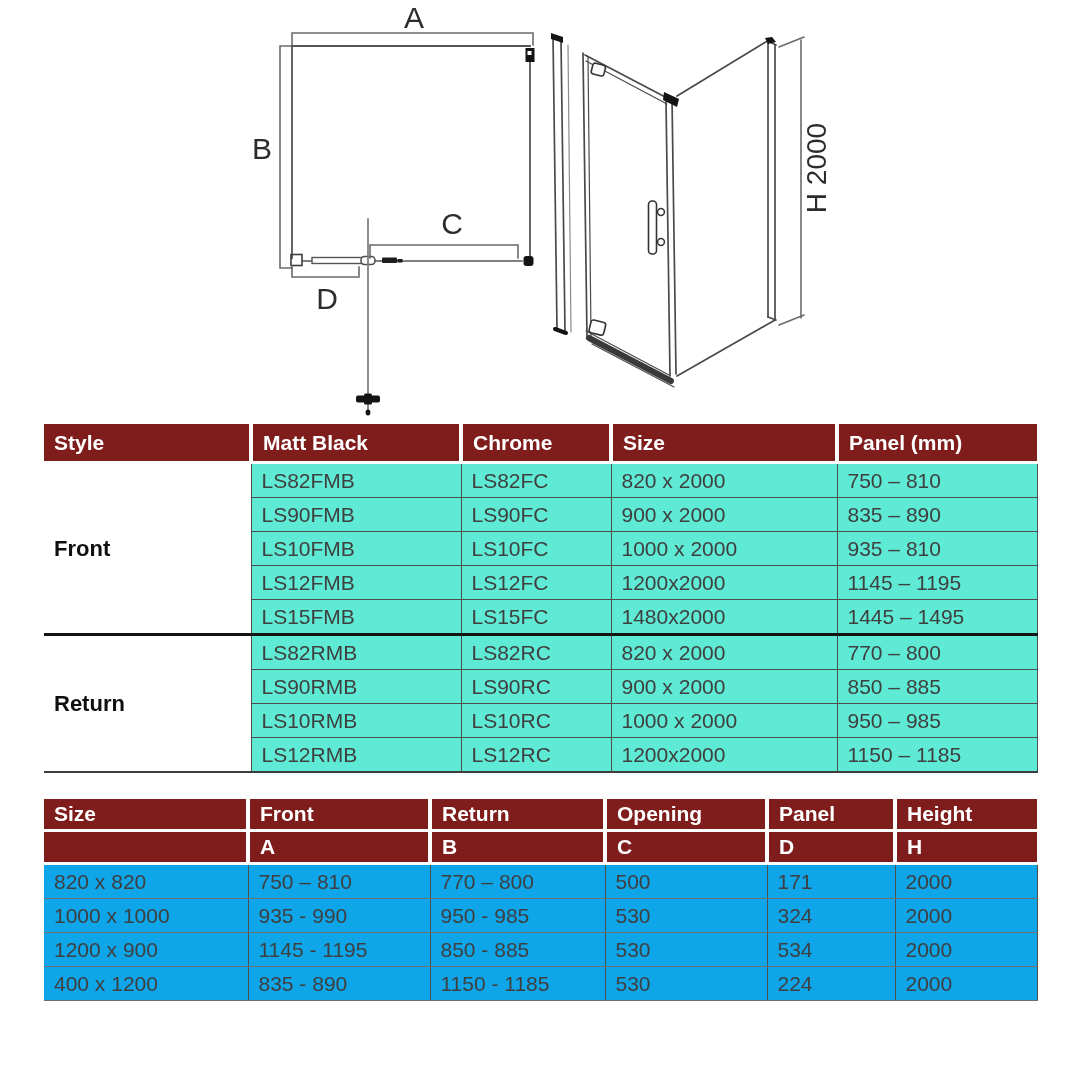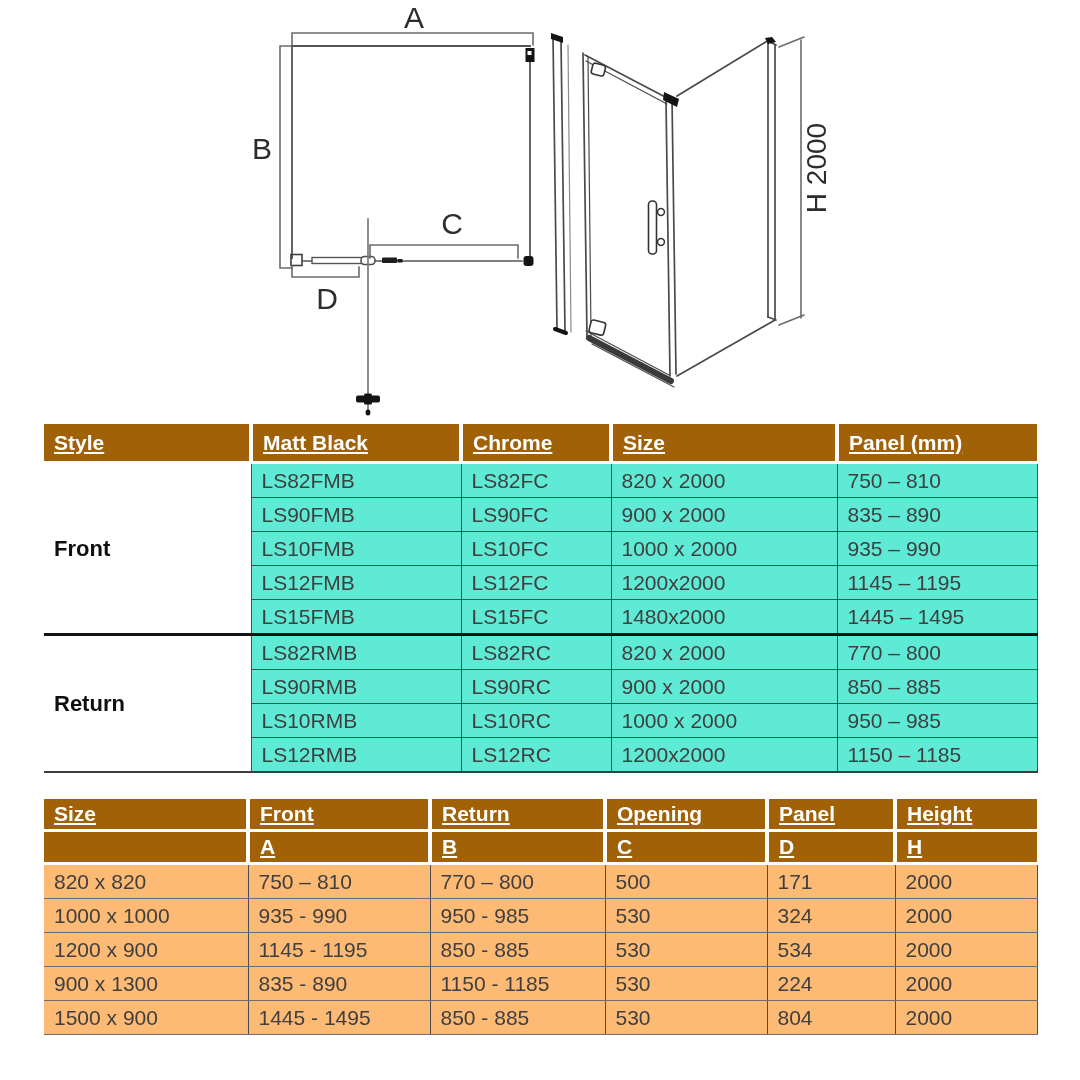--- a/index.html
+++ b/index.html
@@ -9,44 +9,44 @@
     font-family:"Liberation Sans", sans-serif;
   }
   #drawing { position:absolute; left:0; top:0; }
 
   table { border-collapse:collapse; table-layout:fixed; }
   .spec { position:absolute; left:44px; width:993px; }
   #style-table { top:424px; }
   #size-table  { top:799px; }
 
   .spec th {
-    background:#a16207; color:#ffffff; font-weight:bold;
+    background:#7f1d1d; color:#ffffff; font-weight:bold;
     text-align:left; font-size:21px; padding:0 0 0 10px;
-    border-right:4px solid #ffffff; border-bottom:3px solid #ffffff;text-decoration:underline;
+    border-right:4px solid #ffffff; border-bottom:3px solid #ffffff;
   }
   .spec th:last-child { border-right:none; }
   #style-table th { height:37px; }
   #size-table th { height:30px; }
 
   #style-table td.code {
     border:1.5px solid #4d4d4d; font-size:21px; color:#3f3f3f;
     padding:0 0 0 10px; height:33px; background:#5eead4;
   }
   #style-table td.style-cell {
     border:none; font-weight:bold; font-size:22px; color:#0f0f0f;
     padding:0 0 0 10px; background:#ffffff;
   }
   #style-table tr.group-end td { border-bottom:3px solid #141414; }
   #style-table td.style-cell.front { border-bottom:3px solid #141414; }
   #style-table tr.table-end td { border-bottom:2.5px solid #3c3c3c; }
   #style-table td.style-cell.return { border-bottom:2.5px solid #3c3c3c; }
 
   #size-table td {
     font-size:21px; color:#3f3f3f; padding:0 0 0 10px; height:33px;
-    border-bottom:1.6px solid #6e6e6e; background:#fdba74;
+    border-bottom:1.6px solid #6e6e6e; background:#0ea5e9;
   }
   #size-table td + td { border-left:1.6px solid #4d4d4d; }
   #size-table td:last-child { border-right:1.6px solid #4d4d4d; }
 
   text { font-family:"Liberation Sans", sans-serif; fill:#2c2c2c; }
 </style>
 </head>
 <body>
 
 <div id="canvas">
@@ -159,21 +159,21 @@
       <tr>
         <td class="code">LS90FMB</td>
         <td class="code">LS90FC</td>
         <td class="code">900 x 2000</td>
         <td class="code">835 – 890</td>
       </tr>
       <tr>
         <td class="code">LS10FMB</td>
         <td class="code">LS10FC</td>
         <td class="code">1000 x 2000</td>
-        <td class="code">935 – 990</td>
+        <td class="code">935 – 810</td>
       </tr>
       <tr>
         <td class="code">LS12FMB</td>
         <td class="code">LS12FC</td>
         <td class="code">1200x2000</td>
         <td class="code">1145 – 1195</td>
       </tr>
       <tr class="group-end">
         <td class="code">LS15FMB</td>
         <td class="code">LS15FC</td>
@@ -254,30 +254,22 @@
       </tr>
       <tr>
         <td>1200 x 900</td>
         <td>1145 - 1195</td>
         <td>850 - 885</td>
         <td>530</td>
         <td>534</td>
         <td>2000</td>
       </tr>
       <tr>
-        <td>900 x 1300</td>
+        <td>400 x 1200</td>
         <td>835 - 890</td>
         <td>1150 - 1185</td>
         <td>530</td>
         <td>224</td>
         <td>2000</td>
       </tr>
-      <tr>
-        <td>1500 x 900</td>
-        <td>1445 - 1495</td>
-        <td>850 - 885</td>
-        <td>530</td>
-        <td>804</td>
-        <td>2000</td>
-      </tr>
     </tbody>
   </table>
 </div>
 
 </body></html>

